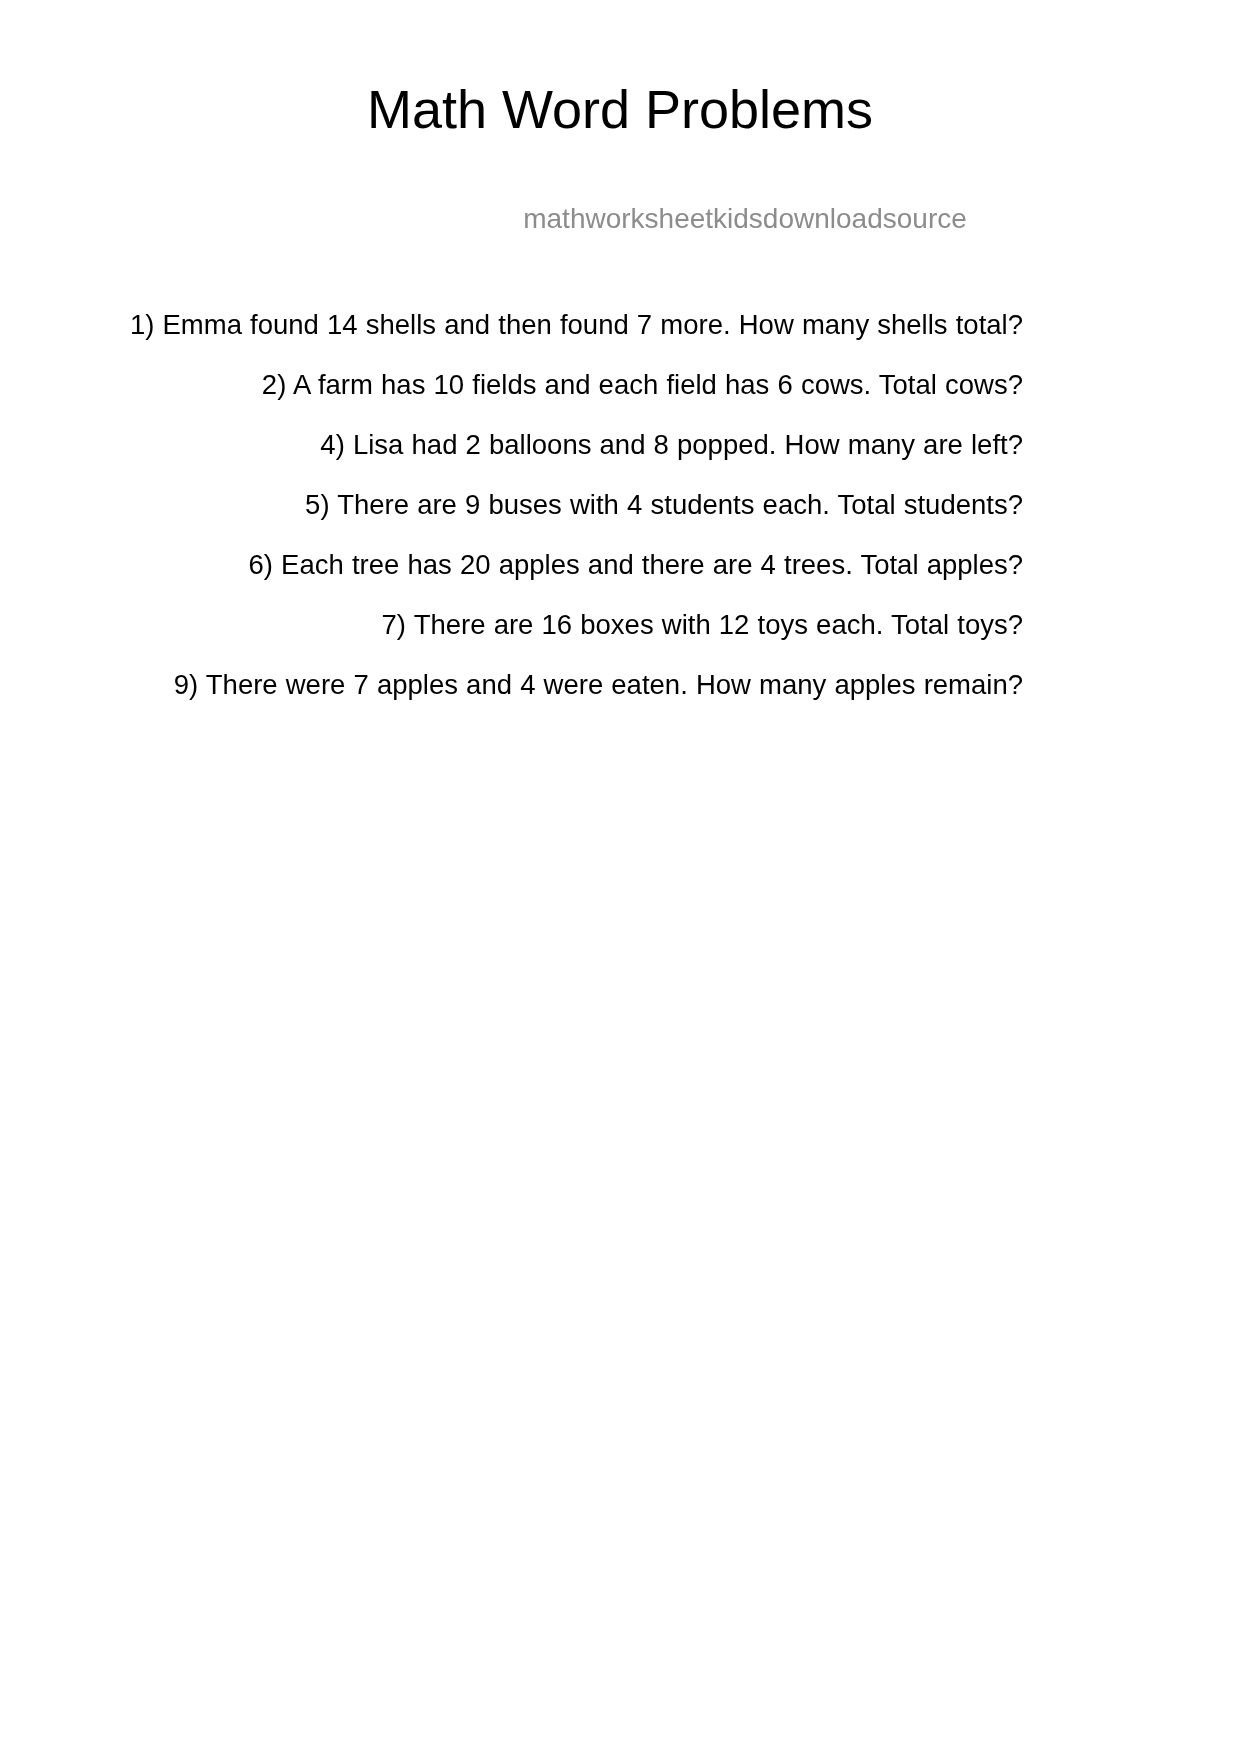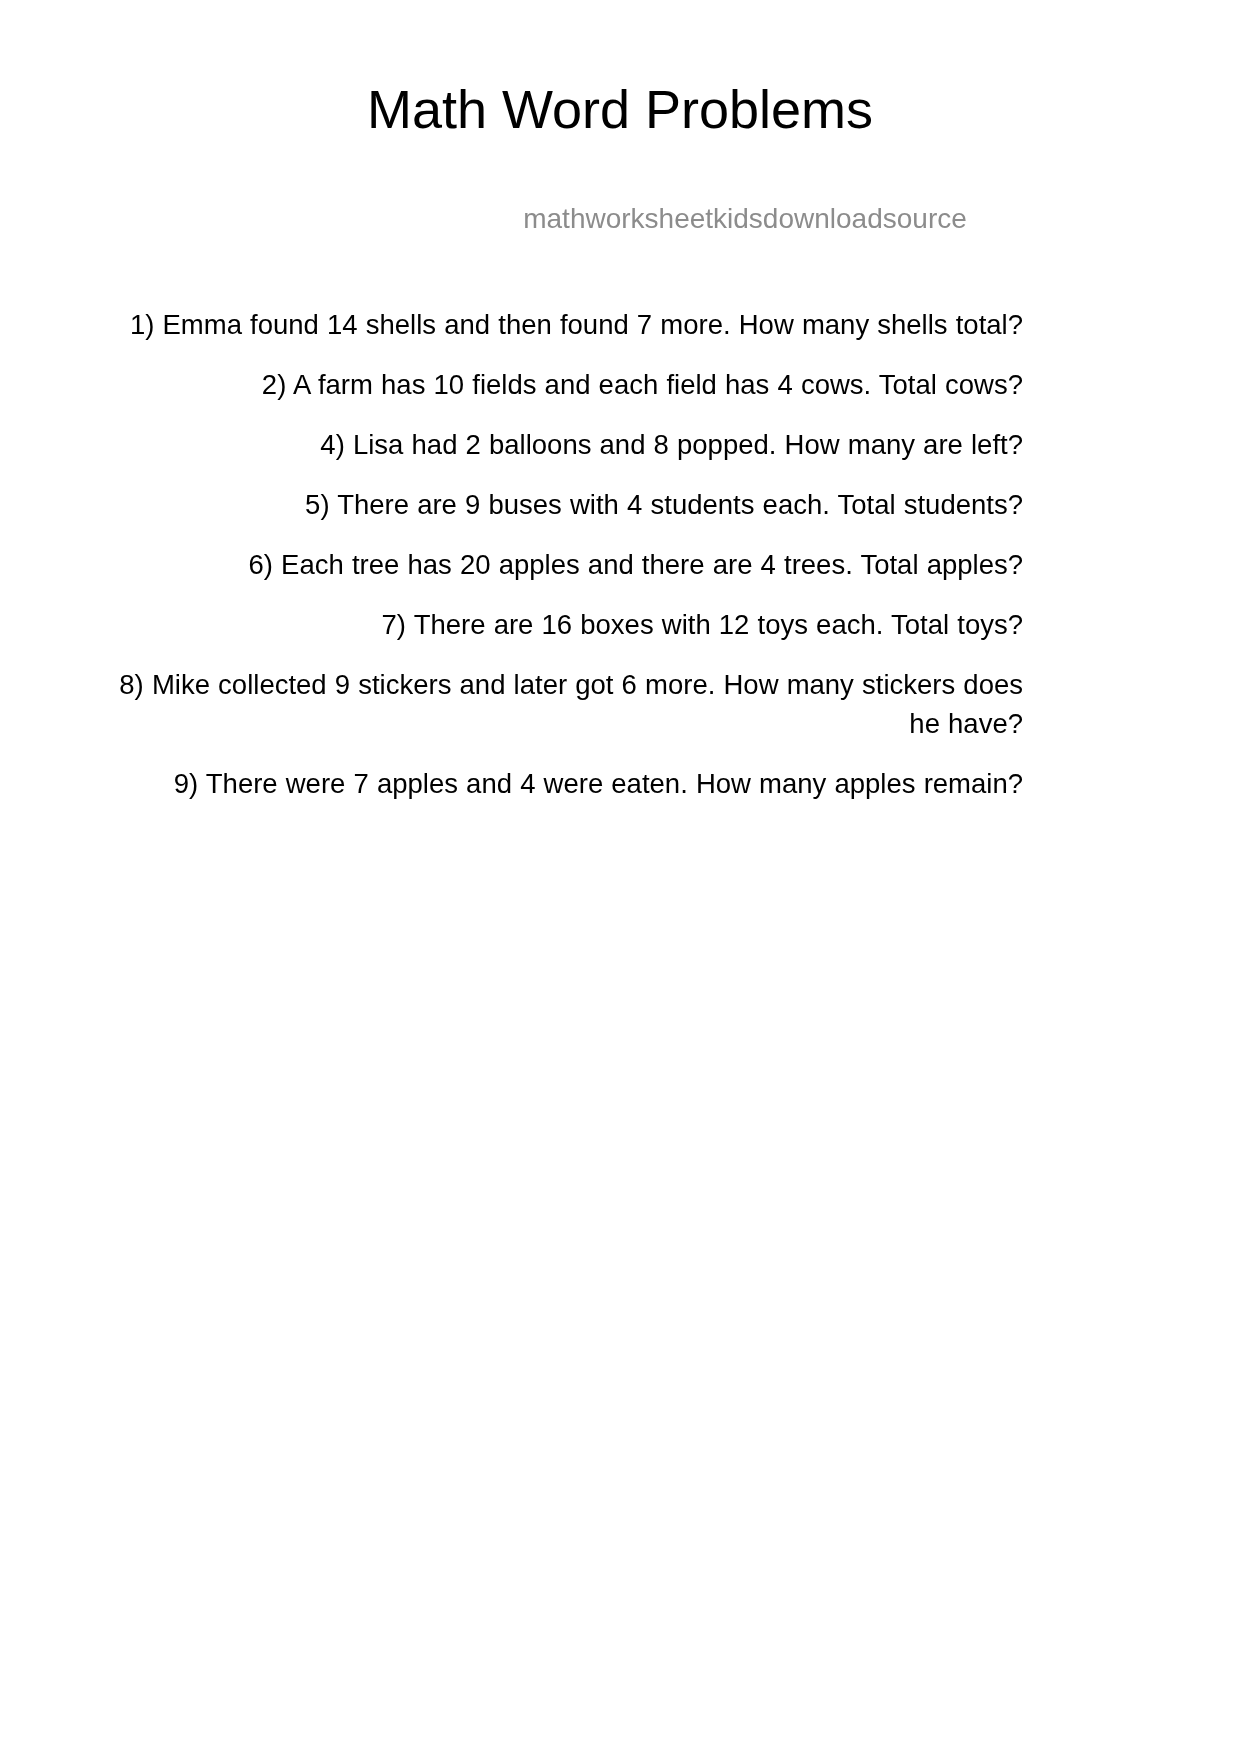--- a/index.html
+++ b/index.html
@@ -86,22 +86,21 @@
   <div class="header">
     <h1 class="page-title">Math Word Problems</h1>
   </div>
 
   <div class="subtitle-row">
     <div class="subtitle">mathworksheetkidsdownloadsource</div>
   </div>
 
   <div class="problems">
     <p class="problem">1) Emma found 14 shells and then found 7 more. How many shells total?</p>
-    <p class="problem">2) A farm has 10 fields and each field has 4 cows. Total cows?</p>
+    <p class="problem">2) A farm has 10 fields and each field has 6 cows. Total cows?</p>
     <p class="problem">4) Lisa had 2 balloons and 8 popped. How many are left?</p>
     <p class="problem">5) There are 9 buses with 4 students each. Total students?</p>
     <p class="problem">6) Each tree has 20 apples and there are 4 trees. Total apples?</p>
     <p class="problem">7) There are 16 boxes with 12 toys each. Total toys?</p>
-    <p class="problem">8) Mike collected 9 stickers and later got 6 more. How many stickers does he have?</p>
     <p class="problem">9) There were 7 apples and 4 were eaten. How many apples remain?</p>
   </div>
 
 </div>
 
 </body></html>

